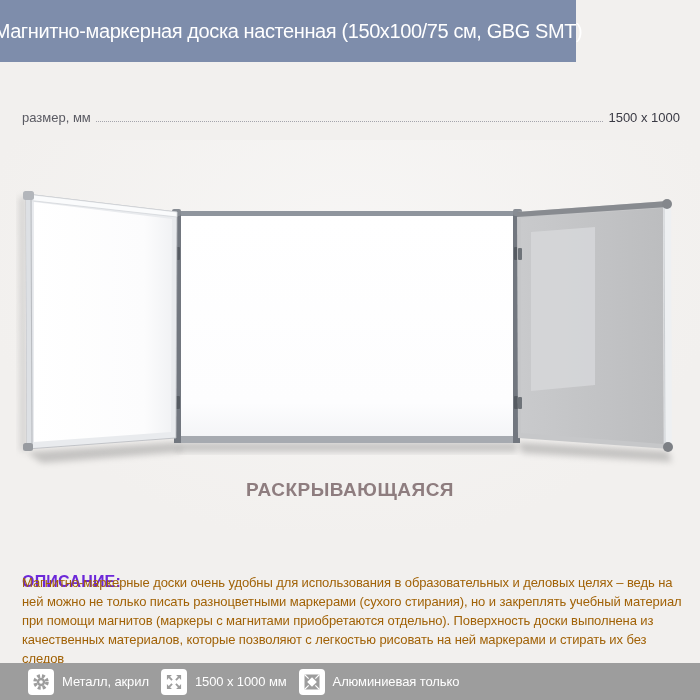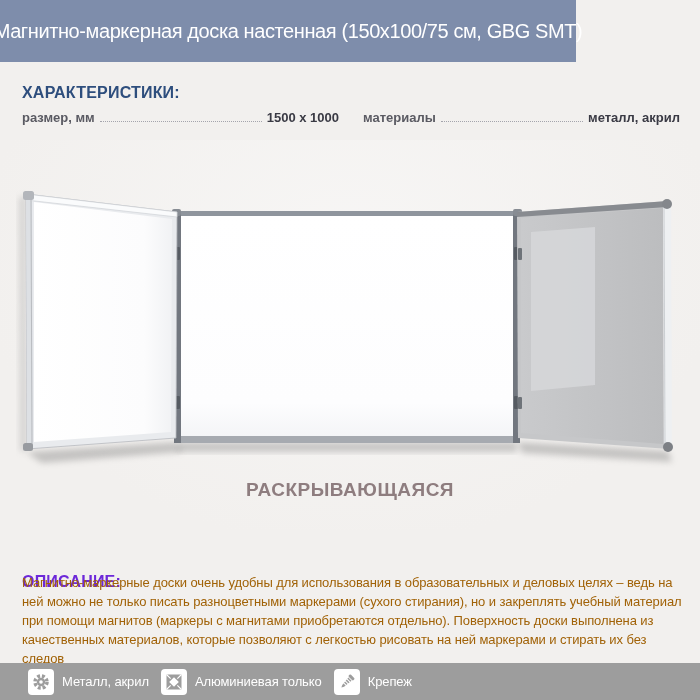--- a/index.html
+++ b/index.html
@@ -14,21 +14,21 @@
   }
   .header-title { color:#ffffff; font-size:20px; letter-spacing:-0.4px; font-weight:normal; white-space:nowrap; }
 
   
   .specs-heading {
     position:absolute; top:84px; left:22px;
     color:#2e4e7d; font-size:16px; font-weight:bold; letter-spacing:0.2px;
   }
   .specs-row {
     position:absolute; top:110px; left:22px; width:658px;
-    display:flex; gap:24px;font-weight:bold;
+    display:flex; gap:24px;
   }
   .spec-item { flex:1; display:flex; align-items:flex-end; font-size:13px; }
   .spec-label { color:#5a5a62; white-space:nowrap; }
   .spec-dots { flex:1; border-bottom:1.5px dotted #a4a4ac; margin:0 5px 3px 5px; min-width:20px; }
   .spec-value { color:#3a3a44; white-space:nowrap; }
 
   
   .photo-bg {
     position:absolute; top:140px; left:0; width:700px; height:390px;
     background:radial-gradient(ellipse at 50% 30%, #f7f6f5 0%, #f2f0ee 75%);
@@ -67,31 +67,25 @@
 </style>
 </head>
 <body>
 
 <div class="page">
 
   <div class="header">
     <div class="header-title">Магнитно-маркерная доска настенная (150x100/75 см, GBG SMT)</div>
   </div>
 
-  <div class="specs-heading">ХАРАКТЕРИСТИКИ:</div>
   <div class="specs-row">
     <div class="spec-item">
       <span class="spec-label">размер, мм</span>
       <span class="spec-dots"></span>
       <span class="spec-value">1500 x 1000</span>
-    </div>
-    <div class="spec-item">
-      <span class="spec-label">материалы</span>
-      <span class="spec-dots"></span>
-      <span class="spec-value">металл, акрил</span>
     </div>
   </div>
 
   <div class="photo-bg"></div>
   <svg class="board-svg" viewBox="0 0 700 700">
     <defs>
       <filter id="soft" x="-30%" y="-30%" width="160%" height="160%">
         <feGaussianBlur stdDeviation="3.2"></feGaussianBlur>
       </filter>
       <linearGradient id="surfC" x1="0" y1="0" x2="0" y2="1">
@@ -164,48 +158,45 @@
       <span class="badge">
         <svg width="20" height="20" viewBox="0 0 24 24">
           <circle cx="12" cy="12" r="7.2" fill="none" stroke="#9d9d9d" stroke-width="4.2" stroke-dasharray="3.4 2.3"></circle>
           <circle cx="12" cy="12" r="5" fill="#9d9d9d"></circle>
           <circle cx="12" cy="12" r="2.2" fill="#ffffff"></circle>
         </svg>
       </span>
       <span class="footer-label">Металл, акрил</span>
     </div>
 
+    <div class="footer-item">
+      <span class="badge">
+        <svg width="20" height="20" viewBox="0 0 24 24">
+          <g fill="#9d9d9d">
+            <path d="M3.5 3.5 h6 L7.3 5.7 l3.2 3.2 -1.6 1.6 -3.2 -3.2 L3.5 9.5 Z"></path>
+            <path d="M20.5 3.5 v6 L18.3 7.3 l-3.2 3.2 -1.6 -1.6 3.2 -3.2 L14.5 3.5 Z"></path>
+            <path d="M20.5 20.5 h-6 l2.2 -2.2 -3.2 -3.2 1.6 -1.6 3.2 3.2 2.2 -2.2 Z"></path>
+            <path d="M3.5 20.5 v-6 l2.2 2.2 3.2 -3.2 1.6 1.6 -3.2 3.2 2.2 2.2 Z"></path>
+          </g>
+        </svg>
+      </span>
+      <span class="footer-label">1500 x 1000 мм</span>
+    </div>
 
     <div class="footer-item">
       <span class="badge">
         <svg width="20" height="20" viewBox="0 0 24 24">
           <rect x="3" y="3" width="18" height="18" fill="#9d9d9d"></rect>
           <polygon points="12,6.2 17.8,12 12,17.8 6.2,12" fill="#ffffff"></polygon>
           <g stroke="#ffffff" stroke-width="1.3">
             <line x1="3" y1="3" x2="8" y2="8"></line>
             <line x1="21" y1="3" x2="16" y2="8"></line>
             <line x1="21" y1="21" x2="16" y2="16"></line>
             <line x1="3" y1="21" x2="8" y2="16"></line>
           </g>
         </svg>
       </span>
       <span class="footer-label">Алюминиевая только</span>
     </div>
 
-    <div class="footer-item">
-      <span class="badge">
-        <svg width="20" height="20" viewBox="0 0 24 24">
-          <g transform="rotate(45 12 12)" fill="#9d9d9d">
-            <rect x="8" y="2.5" width="8" height="3.6" rx="1.4"></rect>
-            <polygon points="9.3,7 14.7,7 13.6,18.5 12,21.5 10.4,18.5"></polygon>
-            <g stroke="#ffffff" stroke-width="1.2">
-              <line x1="8.8" y1="9.5" x2="15.2" y2="9.5"></line>
-              <line x1="9" y1="12.5" x2="15" y2="12.5"></line>
-              <line x1="9.4" y1="15.5" x2="14.6" y2="15.5"></line>
-            </g>
-          </g>
-        </svg>
-      </span>
-      <span class="footer-label">Крепеж</span>
-    </div>
 
   </div>
 </div>
 
 </body></html>

